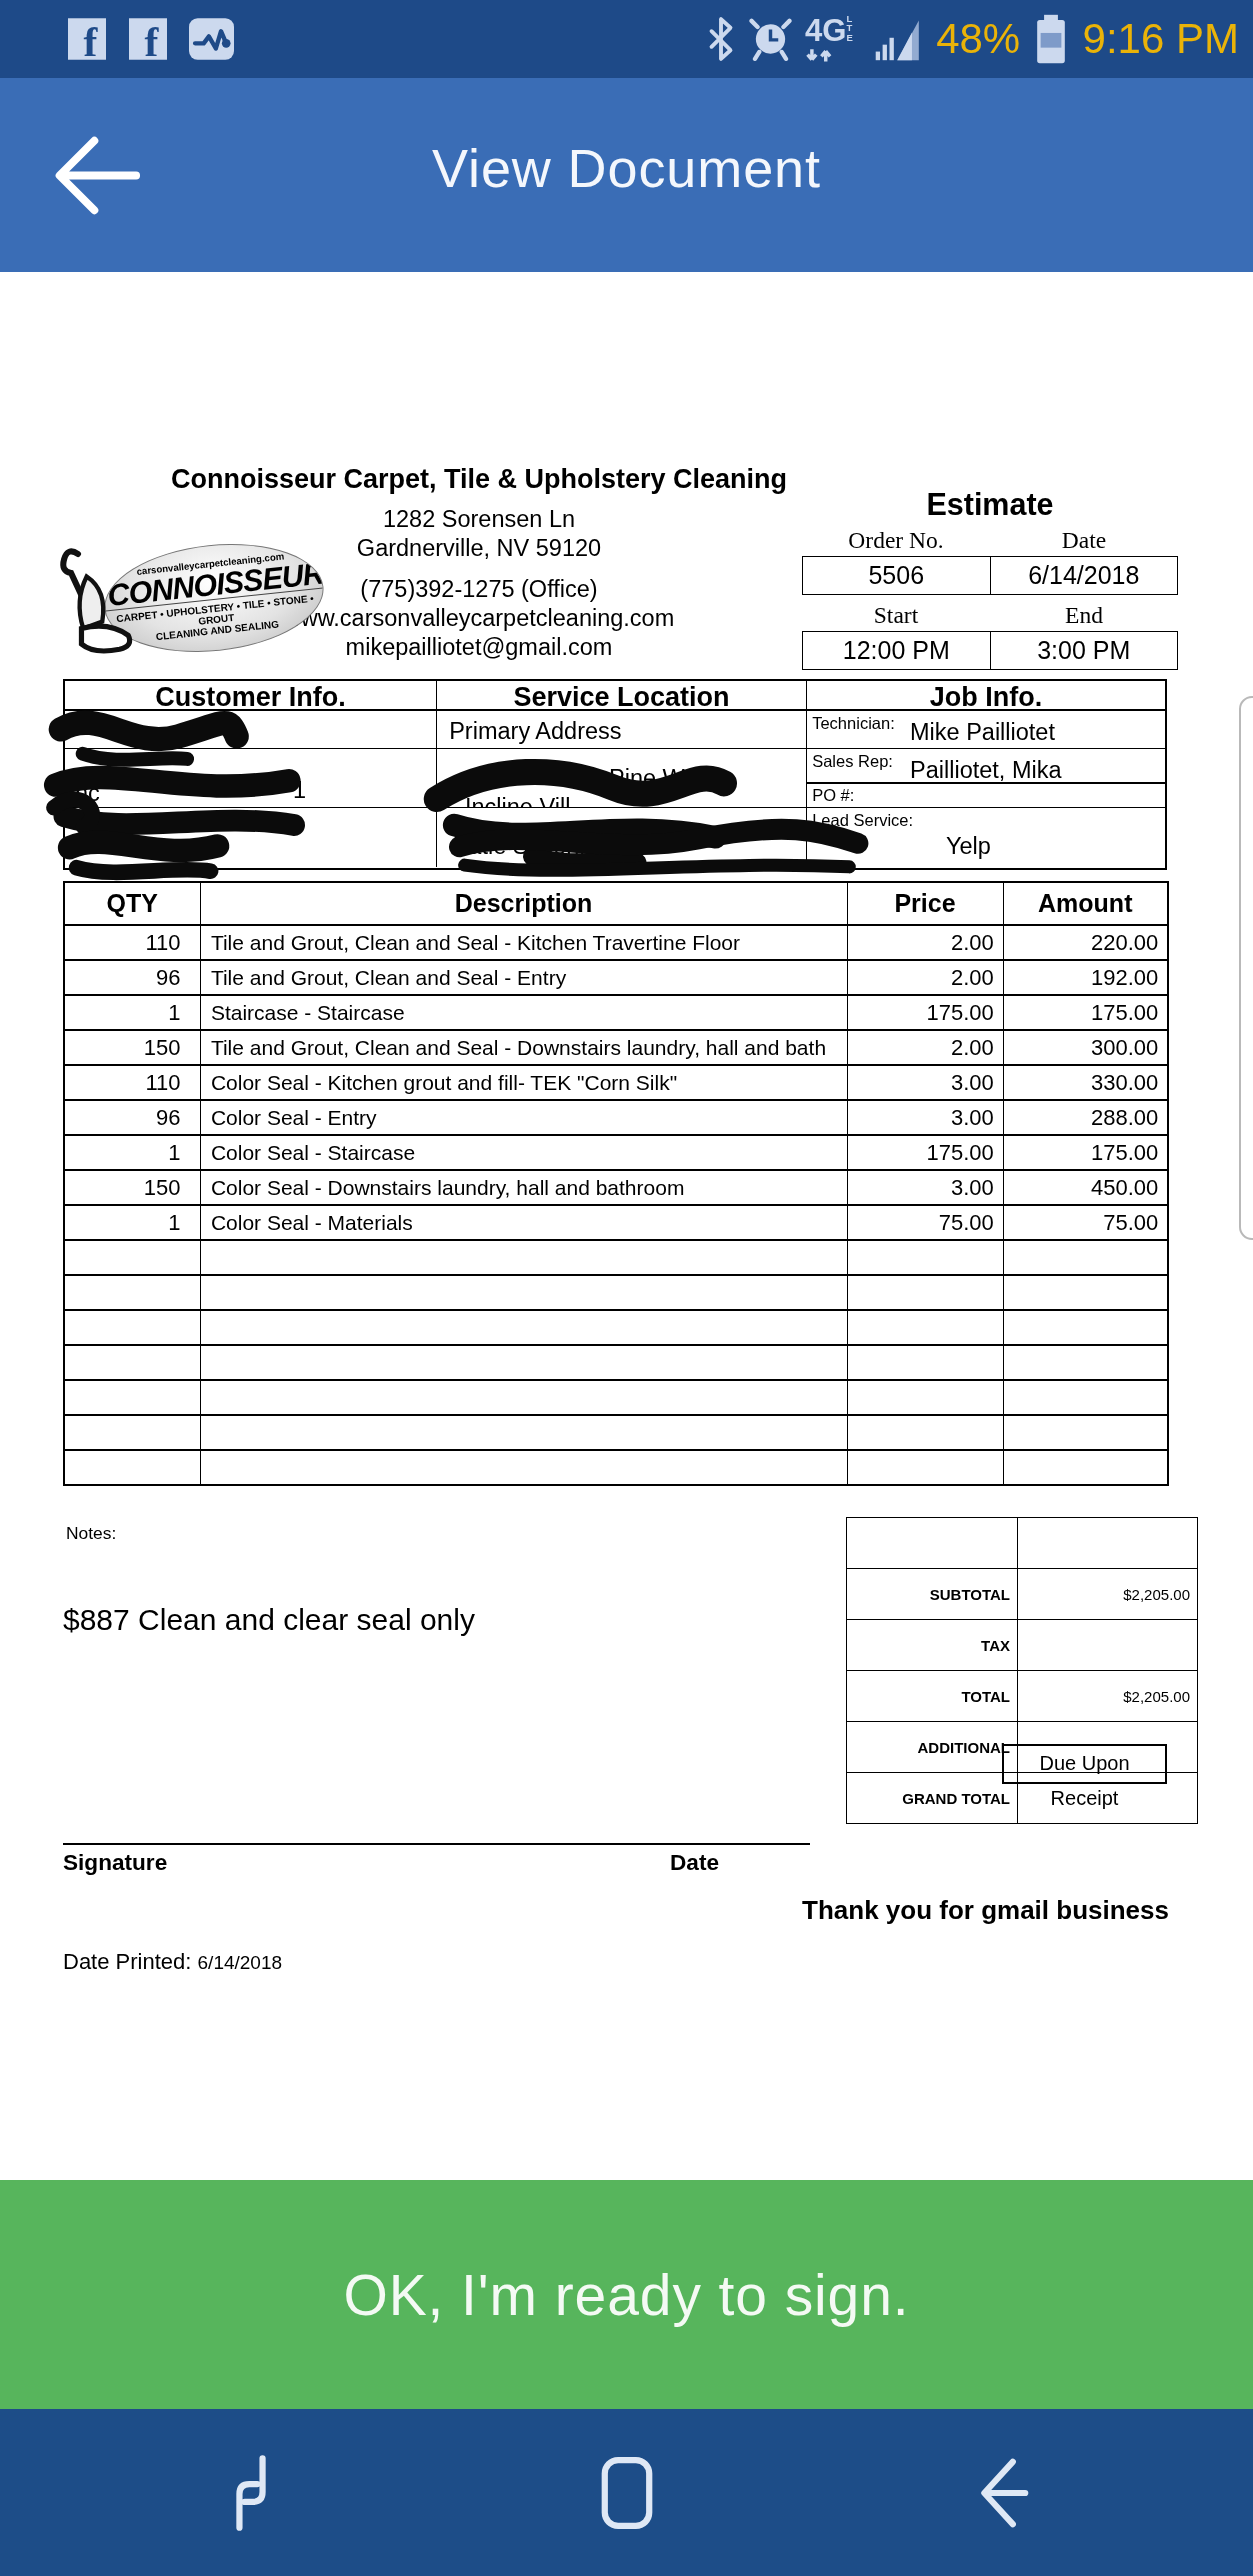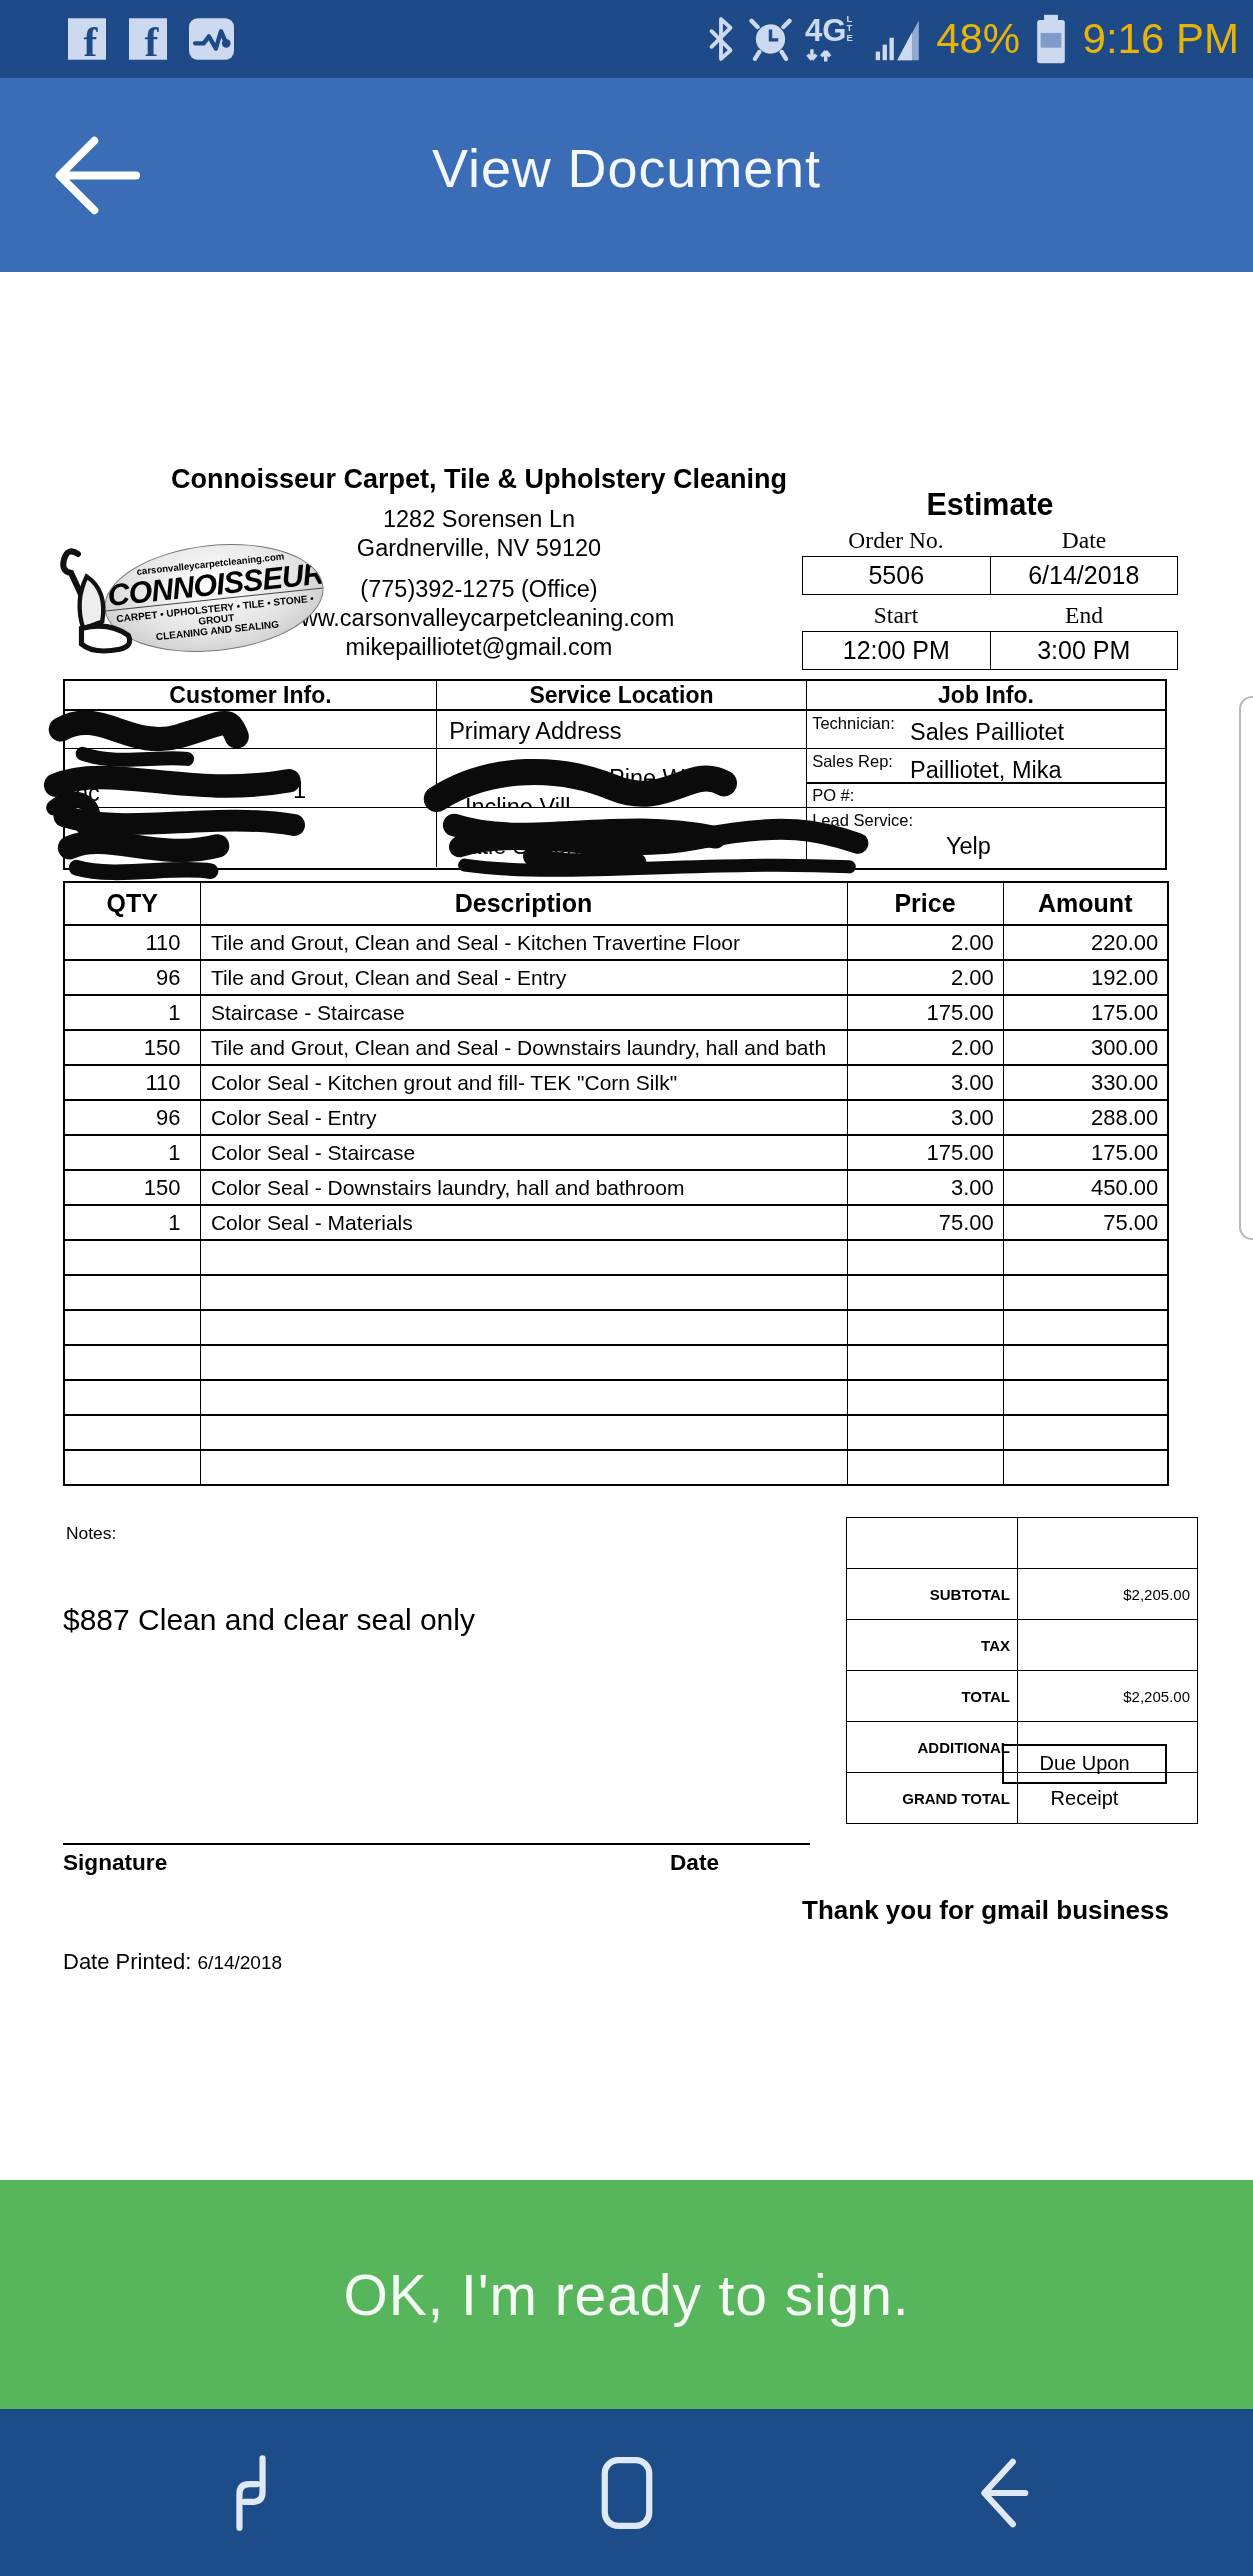--- a/index.html
+++ b/index.html
@@ -48,21 +48,21 @@
   .est .boxrow div:first-child{border-right:1.7px solid #000;}
 
   
   .info{position:absolute;left:63px;top:679px;width:1104px;height:191px;border:2.6px solid #000;
         box-sizing:border-box;display:grid;grid-template-columns:372px 370px 1fr;
         grid-template-rows:30px 38px 35px 24.4px 59px;}
   .ic{border-right:1.7px solid #000;border-bottom:1.7px solid #000;box-sizing:border-box;
       position:relative;overflow:hidden;}
   .ic.lastcol{border-right:none;}
   .ic.lastrow{border-bottom:none;}
-  .ic.hdr{font-weight:bold;font-size:23px;text-align:center;border-bottom:2.6px solid #000;padding-top:0.9px;}
+  .ic.hdr{font-weight:bold;font-size:27px;text-align:center;border-bottom:2.6px solid #000;padding-top:0.9px;}
   .sl{font-size:16.5px;position:absolute;left:5.2px;top:2.6px;}
   .iv{font-size:23.5px;}
 
   
   .items{position:absolute;left:63px;top:881px;width:1104px;}
   table.it{border-collapse:collapse;table-layout:fixed;width:1104px;}
   table.it td,table.it th{border:1.7px solid #000;border-top-width:2.6px;border-bottom-width:2.6px;
       height:33px;font-size:22px;padding:0 8.7px;overflow:hidden;white-space:nowrap;}
   table.it th{font-size:25px;text-align:center;padding:4px;}
   table.it{border:2.6px solid #000;}
@@ -220,21 +220,21 @@
       <div class="ic hdr" style="grid-column:1;grid-row:1;">Customer Info.</div>
       <div class="ic hdr" style="grid-column:2;grid-row:1;">Service Location</div>
       <div class="ic hdr lastcol" style="grid-column:3;grid-row:1;">Job Info.</div>
 
       <div class="ic" style="grid-column:1;grid-row:2;"></div>
       <div class="ic" style="grid-column:2;grid-row:2;">
         <span class="iv" style="position:absolute;left:12.2px;top:7px;">Primary Address</span>
       </div>
       <div class="ic lastcol" style="grid-column:3;grid-row:2;">
         <span class="sl">Technician:</span>
-        <span class="iv" style="position:absolute;left:103px;top:7.8px;">Sales Pailliotet</span>
+        <span class="iv" style="position:absolute;left:103px;top:7.8px;">Mike Pailliotet</span>
       </div>
 
       <div class="ic" style="grid-column:1;grid-row:3 / span 2;">
         <span class="iv" style="position:absolute;left:3.5px;top:31px;">Inc</span>
         <span class="iv" style="position:absolute;left:228px;top:28px;">1</span>
       </div>
       <div class="ic" style="grid-column:2;grid-row:3 / span 2;">
         <span class="iv" style="position:absolute;left:172px;top:15.7px;">Pine Way</span>
         <span class="iv" style="position:absolute;left:28px;top:45px;">Incline Vill</span>
       </div>

